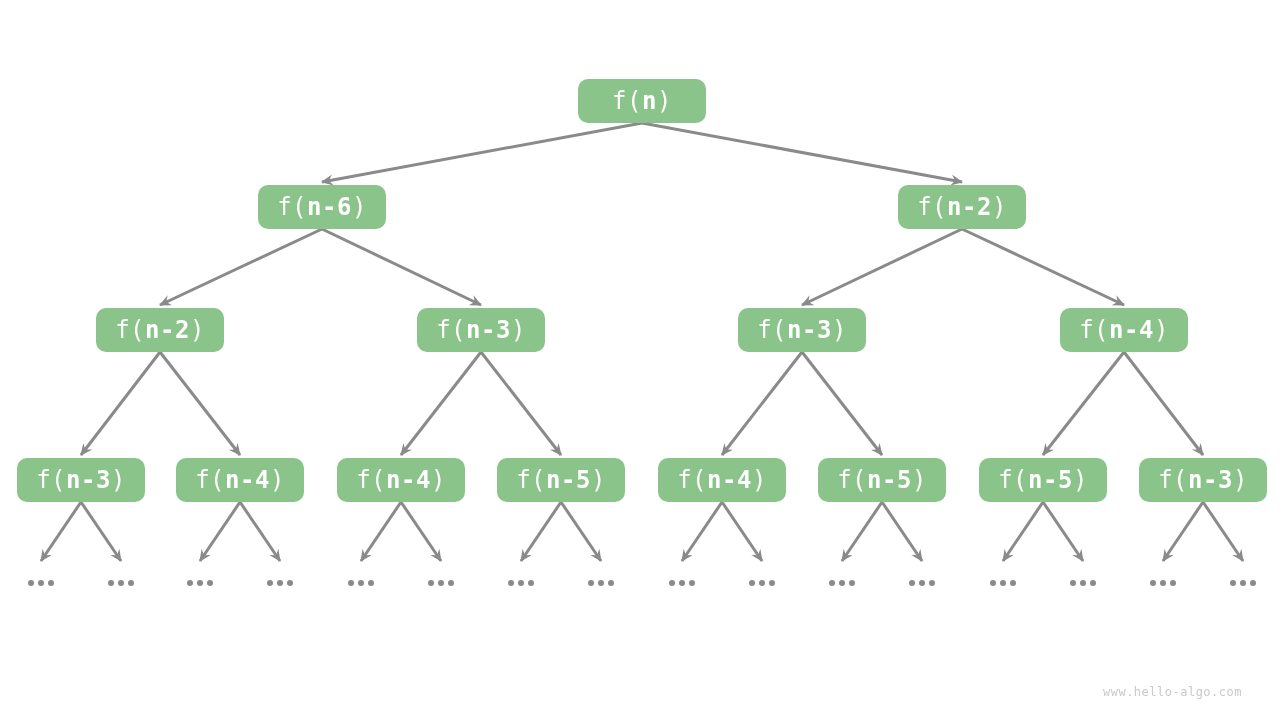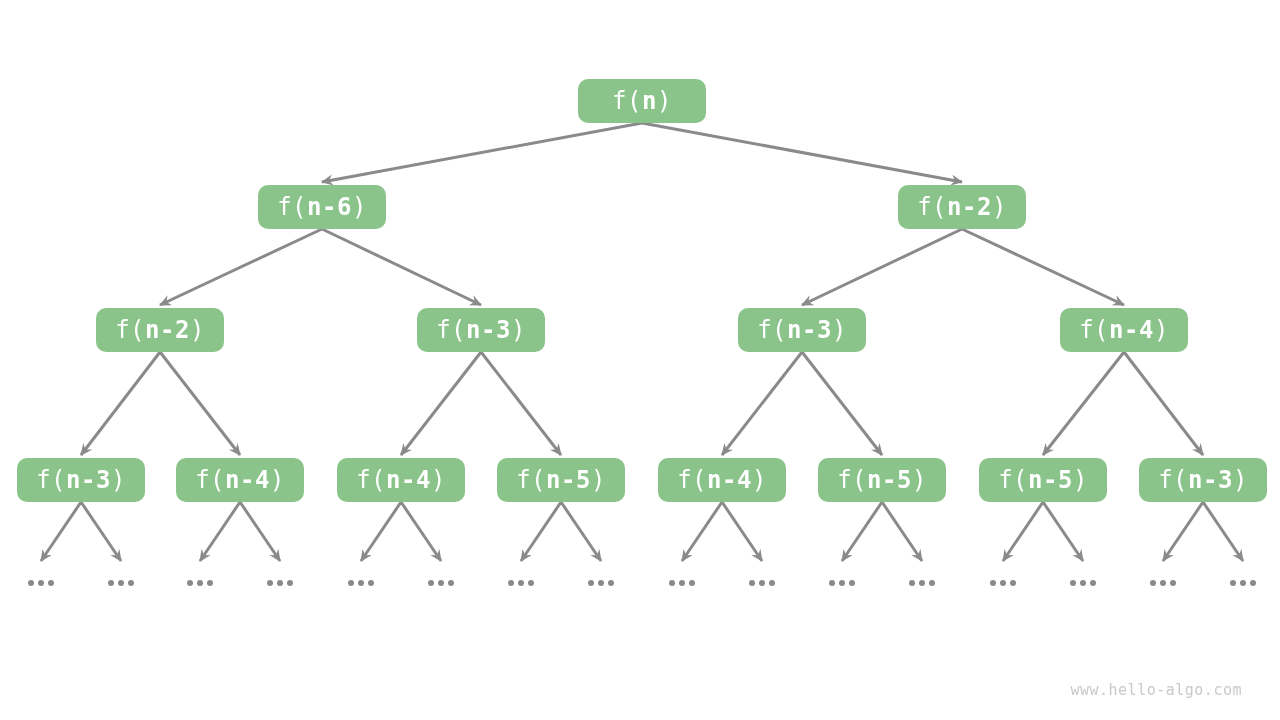--- a/index.html
+++ b/index.html
@@ -50,21 +50,21 @@
   }
   .dot-group .dot {
     width: 6px;
     height: 6px;
     border-radius: 50%;
   }
   .watermark {
     position: absolute;
     right: 38px;
     bottom: 21px;
-    font-size: 15px;
+    font-size: 12px;
     letter-spacing: 0.5px;
     color: #c9c9c9;
   }
 </style>
 </head>
 <body>
 
 <div class="canvas">
   <svg id="edge-layer" viewBox="0 0 1280 720">
     <defs>

